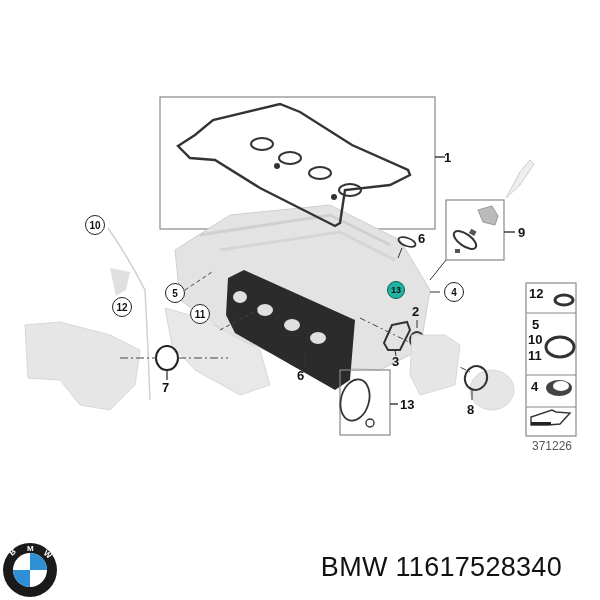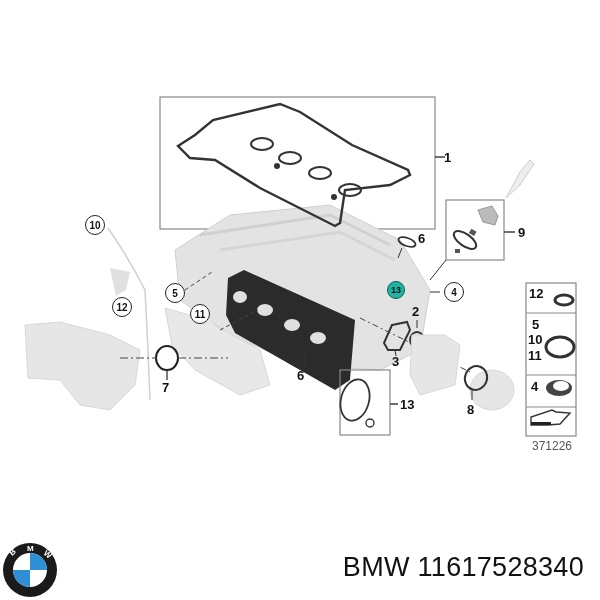--- a/index.html
+++ b/index.html
@@ -2,21 +2,21 @@
 <html><head>
 <meta charset="utf-8">
 <style>
   html, body { margin:0; padding:0; background:#ffffff; }
   body { width:600px; height:600px; position:relative; overflow:hidden; font-family:"Liberation Sans", sans-serif; }
   #diagram { position:absolute; left:0; top:0; width:600px; height:600px; }
   .lbl { position:absolute; font-family:"Liberation Sans", sans-serif; font-weight:bold; font-size:13px; color:#111; line-height:1; }
   .circ { position:absolute; width:20px; height:20px; border:1.5px solid #222; border-radius:50%; font-family:"Liberation Sans", sans-serif; font-weight:bold; font-size:10px; color:#111; display:flex; align-items:center; justify-content:center; background:#fff; box-sizing:border-box; }
   .circ.teal { background:#1fb3a3; border-color:#0b5e56; }
   .ref { position:absolute; font-size:12px; color:#555; font-family:"Liberation Sans", sans-serif; }
-  .footer-text { position:absolute; right:16px; top:552px; font-size:27px; color:#111; font-family:"Liberation Sans", sans-serif; letter-spacing:0.3px; }
+  .footer-text { position:absolute; right:38px; top:552px; font-size:27px; color:#111; font-family:"Liberation Sans", sans-serif; letter-spacing:0.3px; }
 </style>
 </head>
 <body>
 
 <div id="diagram">
   <svg width="600" height="600" viewBox="0 0 600 600">
 
     <rect x="160" y="97" width="275" height="132" fill="none" stroke="#888" stroke-width="1.2"></rect>
 
     <path d="M175 250 L230 215 L330 205 L400 240 L430 290 L420 350 L380 370 L300 365 L230 335 L180 300 Z" fill="#e3e3e3" stroke="#cfcfcf"></path>

